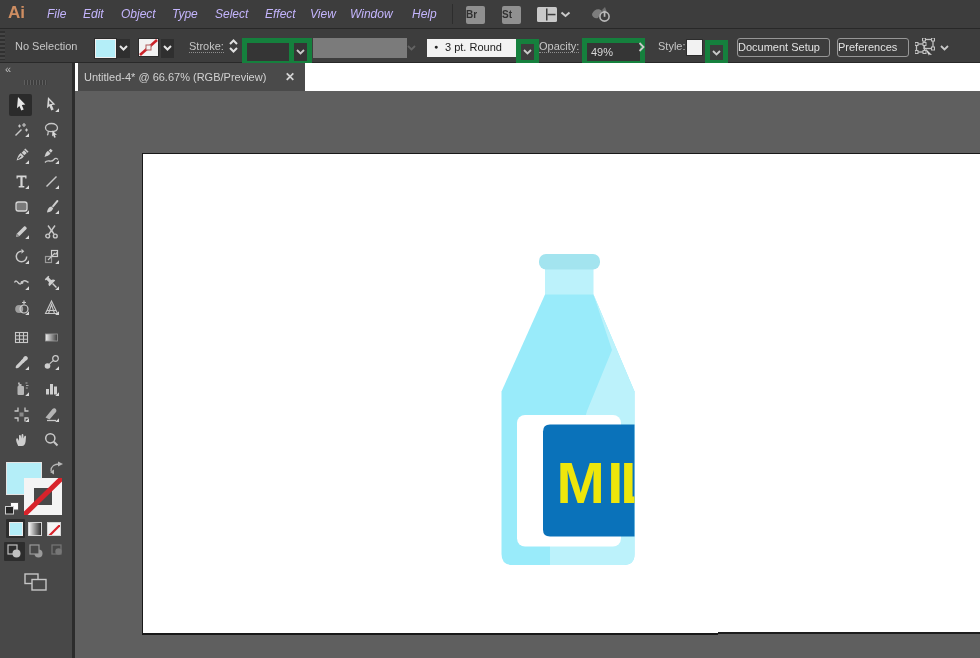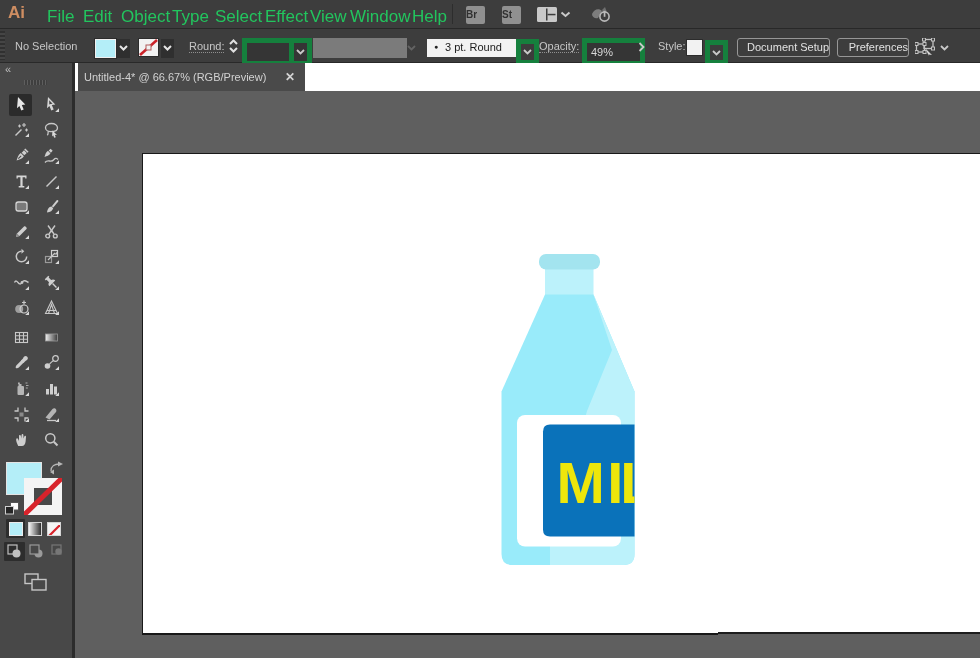--- a/index.html
+++ b/index.html
@@ -1,33 +1,33 @@
 <!DOCTYPE html>
 <html><head>
 <meta charset="utf-8">
 <style>
   html,body{margin:0;padding:0;}
   body{width:980px;height:658px;position:relative;overflow:hidden;
        font-family:"Liberation Sans",sans-serif;background:#5f5f5f;}
   .abs{position:absolute;}
   
   #menubar{left:0;top:0;width:980px;height:28px;background:#3d3d3d;border-bottom:1px solid #282828;}
-  .menuitem{position:absolute;top:7px;font-size:17px;color:#22c55e;}
+  .menuitem{position:absolute;top:7px;font-size:12px;color:#c4b5fd;font-style:italic;}
   #ailogo{position:absolute;left:8px;top:3px;font-size:17px;font-weight:bold;color:#cf8e62;letter-spacing:0px;}
   .topbox{position:absolute;top:6px;width:19px;height:18px;background:#909090;border-radius:2px;
           font-size:10px;font-weight:bold;color:#303030;line-height:18px;}
   
   #optbar{left:0;top:29px;width:980px;height:33px;background:#3d3d3d;border-bottom:1px solid #292929;}
   .olabel{position:absolute;font-size:11px;color:#c6c6c6;}
   .dotted{border-bottom:1px dotted #8f8f8f;padding-bottom:0px;}
   .chip{position:absolute;width:19px;height:17px;}
   .chev{position:absolute;width:9px;height:6px;}
   .darkfield{position:absolute;background:#353535;border:5px solid #15803d;text-decoration:underline;}
   .btn{position:absolute;height:17px;border:1px solid #979797;border-radius:3px;
-       font-size:11px;color:#e2e2e2;text-align:right;}
+       font-size:11px;color:#e2e2e2;text-align:left;}
   
   #tabrow{left:0;top:63px;width:980px;height:28px;background:#ffffff;}
   #tab{position:absolute;left:78px;top:0;width:227px;height:28px;background:#4a4a4a;color:#d2d2d2;
        font-size:11px;}
   
   #toolbar{left:0;top:63px;width:72px;height:595px;background:#484848;border-right:3px solid #2c2c2c;}
   .tool{position:absolute;width:17px;height:17px;}
   
   #canvas{left:75px;top:91px;width:905px;height:567px;background:#5f5f5f;overflow:hidden;}
   #artboard{position:absolute;left:67px;top:62px;width:840px;height:479px;background:#ffffff;
@@ -79,21 +79,21 @@
   <div class="chip" style="left:139px;top:10px;background:#f2f2f2;box-shadow:0 0 0 1px #2c2c2c;overflow:hidden">
     <svg width="19" height="17" viewBox="0 0 19 17">
       <line x1="1" y1="16" x2="18" y2="1" stroke="#cc2229" stroke-width="2.6"></line>
       <rect x="7" y="6" width="5" height="5" fill="#f2f2f2" stroke="#b05a5a" stroke-width="1"></rect>
     </svg>
   </div>
   <div style="position:absolute;left:161px;top:10px;width:13px;height:19px;background:#2f2f2f"></div>
   <svg class="chev" style="left:163px;top:16px" viewBox="0 0 9 6">
       <path d="M1,1 L4.5,4.5 L8,1" stroke="#e4e4e4" stroke-width="2" fill="none"></path>
     </svg>
-  <div class="olabel dotted" style="left:189px;top:11px">Round:</div>
+  <div class="olabel dotted" style="left:189px;top:11px">Stroke:</div>
 
   <svg style="position:absolute;left:228px;top:9px" width="11" height="16" viewBox="0 0 11 16">
     <path d="M2,6 L5.5,2.5 L9,6" stroke="#e0e0e0" stroke-width="2" fill="none"></path>
     <path d="M2,10 L5.5,13.5 L9,10" stroke="#e0e0e0" stroke-width="2" fill="none"></path>
   </svg>
   <div class="darkfield" style="left:242px;top:9px;width:46px;height:18px"></div>
   <div class="darkfield" style="left:289px;top:9px;width:13px;height:18px">
     <svg class="chev" style="left:2px;top:6px" viewBox="0 0 9 6">
         <path d="M1,1 L4.5,4.5 L8,1" stroke="#c9c9c9" stroke-width="1.8" fill="none"></path>
       </svg>

